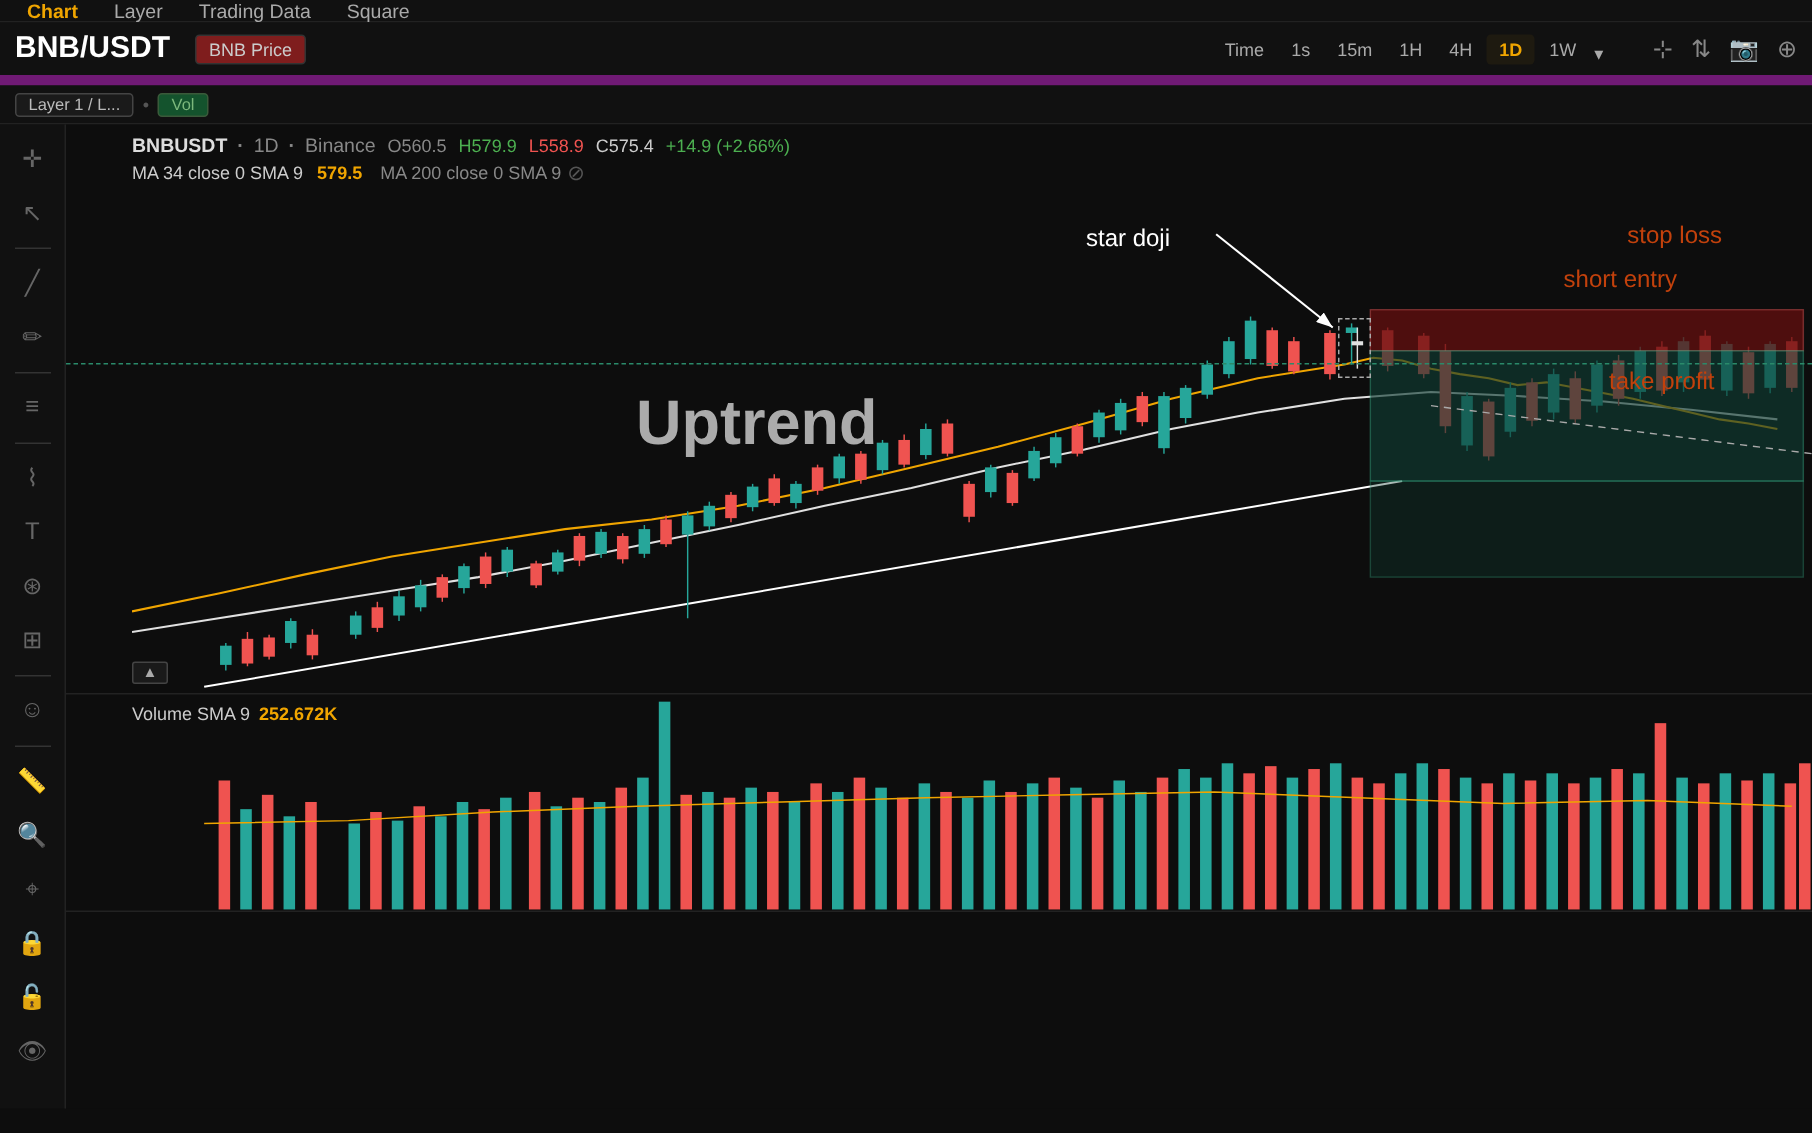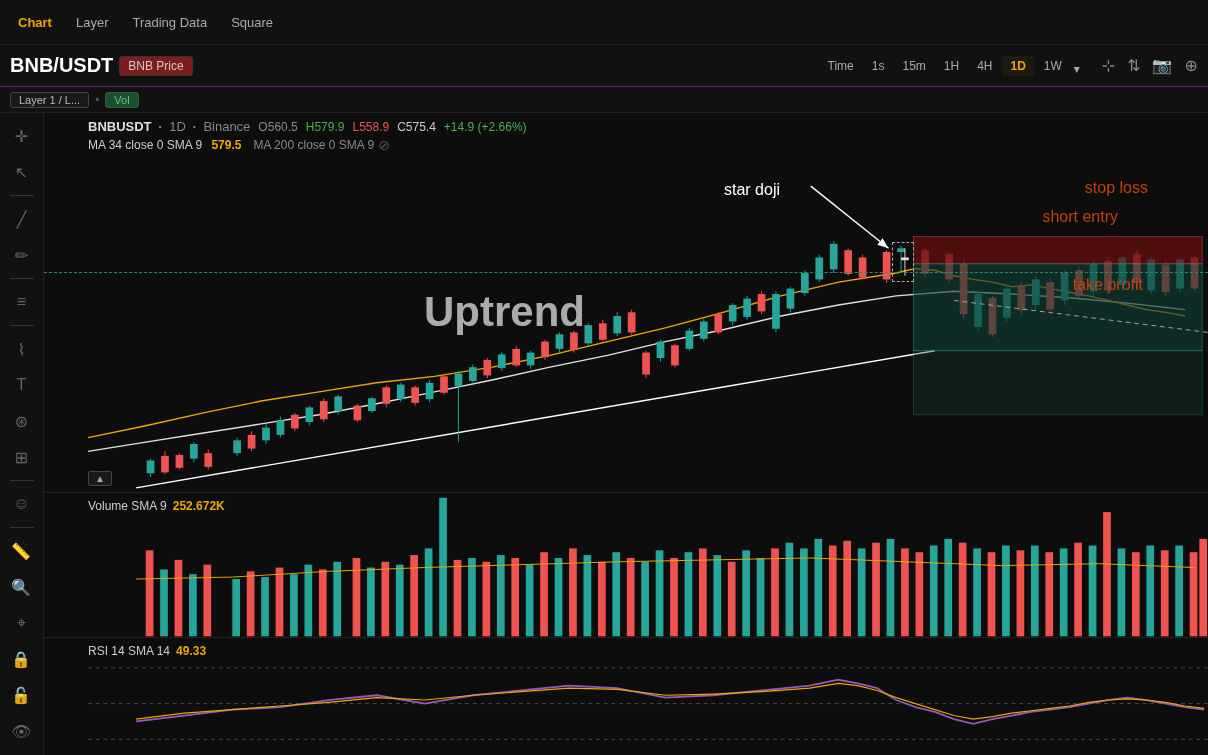--- a/index.html
+++ b/index.html
@@ -2,32 +2,32 @@
 <html><head>
   <meta charset="utf-8">
   <style>
     * { margin: 0; padding: 0; box-sizing: border-box; }
     body { background: #0d0d0d; color: #ccc; font-family: 'Arial', sans-serif; width: 1208px; height: 755px; overflow: hidden; position: relative; }
 
     
     .top-nav {
       display: flex; align-items: center;
       background: #111; border-bottom: 1px solid #222;
-      height: 45px; padding: 0 8px; gap: 4px;
+      height: 15px; padding: 0 8px; gap: 4px;
     }
     .nav-item {
       padding: 4px 10px; font-size: 13px; cursor: pointer; color: #aaa;
     }
     .nav-item.active { color: #f0a500; font-weight: bold; }
 
     
     .header-bar {
       display: flex; align-items: center;
-      background: #111; border-bottom: 1px solid #701a75;
-      height: 42px; padding: 0 10px; gap: 6px;
+      background: #111; border-bottom: 7px solid #701a75;
+      height: 42px; padding: 0 10px; gap: 17px;
     }
     .symbol-title { font-size: 20px; font-weight: bold; color: #fff; }
     .dropdown-btn {
       background: #7f1d1d; border: 1px solid #333; color: #ccc;
       padding: 2px 8px; font-size: 12px; cursor: pointer; border-radius: 3px;
     }
     .timeframe-group { display: flex; align-items: flex-end; margin-left: auto; gap: 2px; }
     .tf-btn {
       padding: 3px 8px; font-size: 12px; color: #aaa; cursor: pointer;
       border-radius: 3px; background: transparent;
@@ -525,32 +525,14 @@
           <rect x="1115" y="60" width="8" height="90" fill="#ef5350"></rect>
           <rect x="1130" y="55" width="8" height="95" fill="#26a69a"></rect>
           <rect x="1145" y="62" width="8" height="88" fill="#ef5350"></rect>
           <rect x="1155" y="48" width="8" height="102" fill="#ef5350"></rect>
         </g>
 
         <polyline points="50,90 150,88 250,82 350,78 450,75 550,72 650,70 750,68 850,72 950,76 1050,74 1150,78" fill="none" stroke="#f0a500" stroke-width="1"></polyline>
       </svg>
     </div>
 
-    <div class="pane-rsi">
-      <div class="rsi-label">
-        <span>RSI 14  SMA 14</span>
-        <span class="rsi-val">49.33</span>
-      </div>
-      <svg class="chart-svg" viewBox="0 0 1164 110" preserveAspectRatio="none" style="position:absolute;top:0;left:44px;width:calc(100% - 44px);height:100%;">
-
-        <line x1="0" y1="25" x2="1164" y2="25" stroke="#555" stroke-width="0.8" stroke-dasharray="4,4"></line>
-
-        <line x1="0" y1="55" x2="1164" y2="55" stroke="#555" stroke-width="0.8" stroke-dasharray="4,4"></line>
-
-        <line x1="0" y1="85" x2="1164" y2="85" stroke="#555" stroke-width="0.8" stroke-dasharray="4,4"></line>
-
-        <polyline points="50,70 100,65 150,60 200,58 250,52 300,48 350,55 400,48 450,44 500,40 550,42 600,50 650,48 700,44 750,40 780,35 800,38 820,42 840,52 860,58 880,62 900,68 920,72 940,68 960,65 980,62 1000,60 1020,58 1040,55 1060,52 1080,50 1100,52 1120,55 1140,58 1160,60" fill="none" stroke="#9b59b6" stroke-width="1.5"></polyline>
-
-        <polyline points="50,68 100,63 150,60 200,57 250,54 300,50 350,52 400,48 450,45 500,42 550,43 600,48 650,47 700,45 750,42 780,38 800,40 820,44 840,50 860,55 880,60 900,65 920,68 940,66 960,63 980,61 1000,59 1020,57 1040,54 1060,52 1080,51 1100,52 1120,54 1140,57 1160,59" fill="none" stroke="#f0a500" stroke-width="1"></polyline>
-      </svg>
-    </div>
   </div>
 </div>
 
 </body></html>

